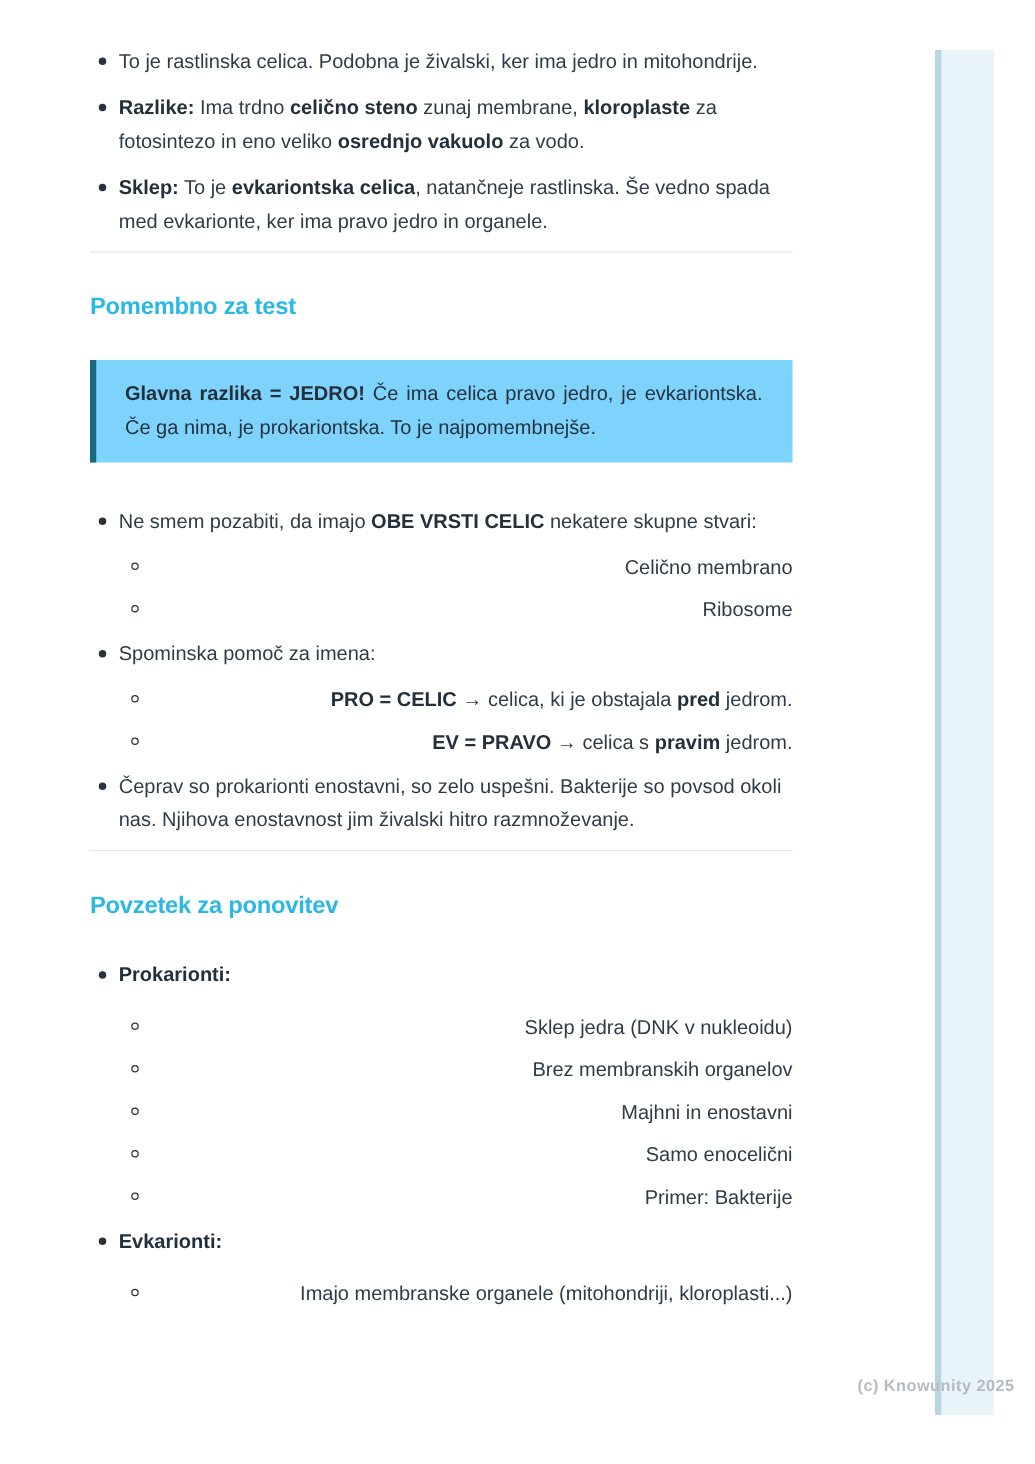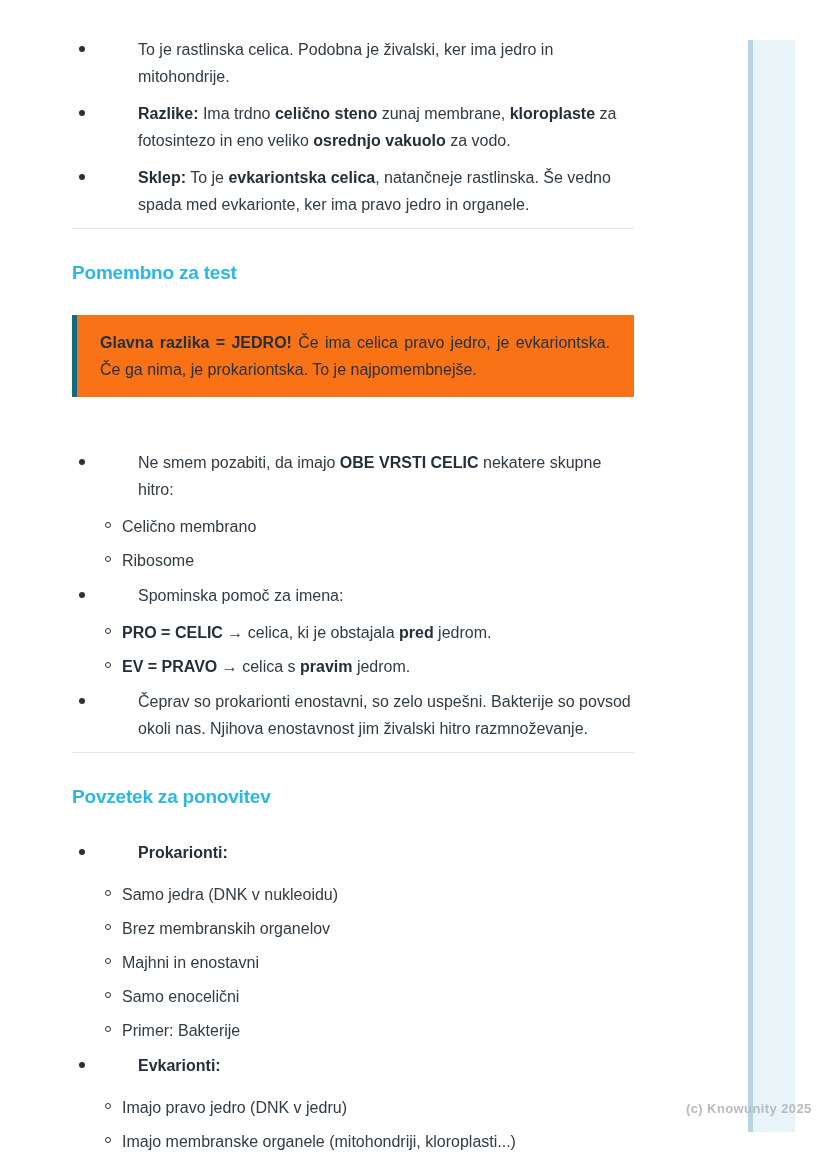--- a/index.html
+++ b/index.html
@@ -28,40 +28,40 @@
     letter-spacing: -0.2px;
     color: #2bb8e3;
     margin: 27px 0 26px 0;
   }
   .divider {
     border: none;
     border-top: 1px solid #e6e8ea;
     margin: 8px 0 0 0;
   }
   .callout {
-    background: #f97316;
+    background: #7dd3fc;
     border-left: 5px solid #166a80;
     padding: 14px 24px 14px 23px;
-    margin: 0 0 52px 0;
+    margin: 0 0 34px 0;
     text-align: justify;
     color: #25313d;
   }
   
   .list { }
-  .li1 { display: flex; margin-bottom: 10px; gap: 43px; }
+  .li1 { display: flex; margin-bottom: 10px; }
   .b1 { flex: 0 0 16px; margin-left: 7px; }
   .b1::before {
     content: ""; display: block;
     width: 6px; height: 6px; border-radius: 50%;
     background: #2a333c; margin-top: 10px;
   }
   .li-text { flex: 1 1 auto; }
   .sublist { padding-left: 33px; margin: 0 0 8px 0; }
   .sublist.loose { margin-top: 15px; }
-  .li2 { display: flex; margin-bottom: 7px; }
+  .li2 { display: flex; margin-bottom: 7px; text-align: right; }
   .b2 { flex: 0 0 17px; }
   .b2::before {
     content: ""; display: block;
     width: 4px; height: 4px;
     border: 1.5px solid #2a333c; border-radius: 50%;
     margin-top: 9px;
   }
   strong { font-weight: 700; color: #232f3b; }
   .page-edge-bar {
     position: absolute;
@@ -109,21 +109,21 @@
 
     <h2 class="section-heading">Pomembno za test</h2>
 
     <div class="callout">
       <span><strong>Glavna razlika = JEDRO!</strong><span> Če ima celica pravo jedro, je evkariontska. Če ga nima, je prokariontska. To je najpomembnejše.</span></span>
     </div>
 
     <div class="list">
         <div class="li1">
           <span class="b1"></span>
-          <div class="li-text"><span>Ne smem pozabiti, da imajo </span><strong>OBE VRSTI CELIC</strong><span> nekatere skupne hitro:</span></div>
+          <div class="li-text"><span>Ne smem pozabiti, da imajo </span><strong>OBE VRSTI CELIC</strong><span> nekatere skupne stvari:</span></div>
         </div>
         <div class="sublist">
           <div class="li2">
             <span class="b2"></span>
             <div class="li-text"><span>Celično membrano</span></div>
           </div>
           <div class="li2">
             <span class="b2"></span>
             <div class="li-text"><span>Ribosome</span></div>
           </div>
@@ -153,21 +153,21 @@
     <h2 class="section-heading">Povzetek za ponovitev</h2>
 
     <div class="list">
         <div class="li1">
           <span class="b1"></span>
           <div class="li-text"><strong>Prokarionti:</strong></div>
         </div>
         <div class="sublist loose">
           <div class="li2">
             <span class="b2"></span>
-            <div class="li-text"><span>Samo jedra (DNK v nukleoidu)</span></div>
+            <div class="li-text"><span>Sklep jedra (DNK v nukleoidu)</span></div>
           </div>
           <div class="li2">
             <span class="b2"></span>
             <div class="li-text"><span>Brez membranskih organelov</span></div>
           </div>
           <div class="li2">
             <span class="b2"></span>
             <div class="li-text"><span>Majhni in enostavni</span></div>
           </div>
           <div class="li2">
@@ -179,24 +179,20 @@
             <div class="li-text"><span>Primer: Bakterije</span></div>
           </div>
         </div>
         <div class="li1">
           <span class="b1"></span>
           <div class="li-text"><strong>Evkarionti:</strong></div>
         </div>
         <div class="sublist loose">
           <div class="li2">
             <span class="b2"></span>
-            <div class="li-text"><span>Imajo pravo jedro (DNK v jedru)</span></div>
-          </div>
-          <div class="li2">
-            <span class="b2"></span>
             <div class="li-text"><span>Imajo membranske organele (mitohondriji, kloroplasti...)</span></div>
           </div>
         </div>
       </div>
 
   </div>
 
   <div class="page-edge-bar"></div>
 
   <div class="watermark">(c) Knowunity 2025</div>

